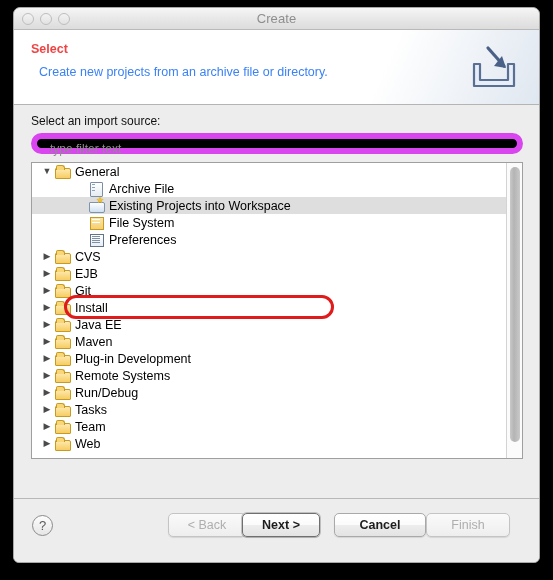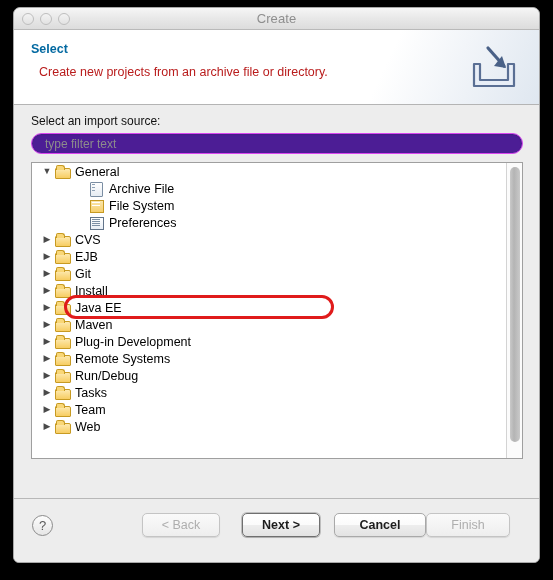--- a/index.html
+++ b/index.html
@@ -68,27 +68,27 @@
     position: absolute;
     right: 0; top: 0;
     width: 230px; height: 75px;
     background: linear-gradient(115deg, rgba(255,255,255,0) 35%, #eef2f7 70%, #dfe7f0 100%);
   }
   #head-title {
     position: absolute;
     left: 17px; top: 12px;
     font-size: 12.5px;
     font-weight: bold;
-    color: #0369a1;
+    color: #ef4444;
   }
   #head-desc {
     position: absolute;
     left: 25px; top: 35px;
     font-size: 12.5px;
-    color: #b91c1c;
+    color: #3b82f6;
   }
   #wizard-icon {
     position: absolute;
     right: 17px; top: 12px;
     width: 56px; height: 52px;
   }
 
   
   #body {
     position: relative;
@@ -98,22 +98,22 @@
   #source-label {
     position: absolute;
     left: 17px; top: 9px;
     font-size: 12px;
     color: #111;
   }
   #filter-field {
     position: absolute;
     left: 17px; top: 28px;
     width: 492px; height: 21px;
-    background: #4c1d95;
-    border: 1px solid #d946ef;
+    background: #000000;
+    border: 6px solid #d946ef;
     border-radius: 11px;
     box-shadow: inset 0 1px 2px rgba(0,0,0,.10);
   }
   #filter-text {
     position: absolute;
     left: 13px; top: 3px;
     font-size: 12px;
     color: #8c8c8c;
   }
 
@@ -317,21 +317,21 @@
     line-height: 22px;
     box-shadow: 0 1px 1px rgba(0,0,0,.10);
   }
   .btn.disabled { color: #aeaeae; background: linear-gradient(to bottom,#fafafa,#eeeeee); border-color: #c4c4c4; }
   .btn.default {
     border-color: #6f6f6f;
     box-shadow: 0 0 0 1px rgba(110,110,110,.35), 0 1px 1px rgba(0,0,0,.12);
     font-weight: bold;
     text-align: center;
   }
-  #btn-back   { left: 128px; width: 78px; }
+  #btn-back   { left: 154px; width: 78px; }
   #btn-next   { left: 228px; width: 78px; }
   #btn-cancel { left: 320px; width: 92px; font-weight: bold; }
   #btn-finish { left: 412px; width: 84px; }
 </style>
 </head>
 <body>
 
 <div id="window">
 
   <div id="titlebar">
@@ -366,20 +366,24 @@
       <div id="tree-rows">
           <div class="row lvl0">
             <span class="twisty">▼</span>
             <span class="ticon ic-folder"></span>
             <span class="rlabel">General</span>
           </div>
           <div class="row lvl1">
             <span class="ticon ic-archive"></span>
             <span class="rlabel">Archive File</span>
           </div>
+          <div class="row lvl1 selected">
+            <span class="ticon ic-projects"></span>
+            <span class="rlabel">Existing Projects into Workspace</span>
+          </div>
           <div class="row lvl1">
             <span class="ticon ic-filesys"></span>
             <span class="rlabel">File System</span>
           </div>
           <div class="row lvl1">
             <span class="ticon ic-prefs"></span>
             <span class="rlabel">Preferences</span>
           </div>
           <div class="row lvl0">
             <span class="twisty">▶</span>

